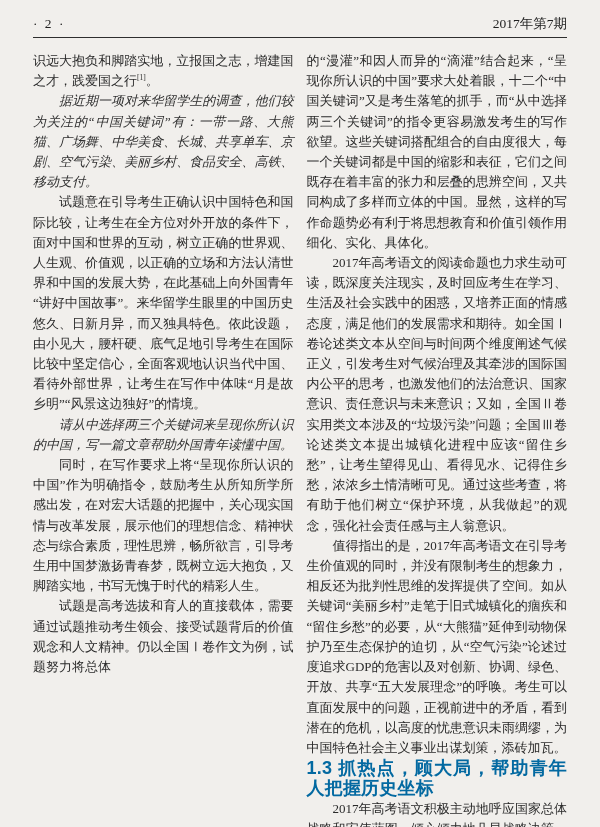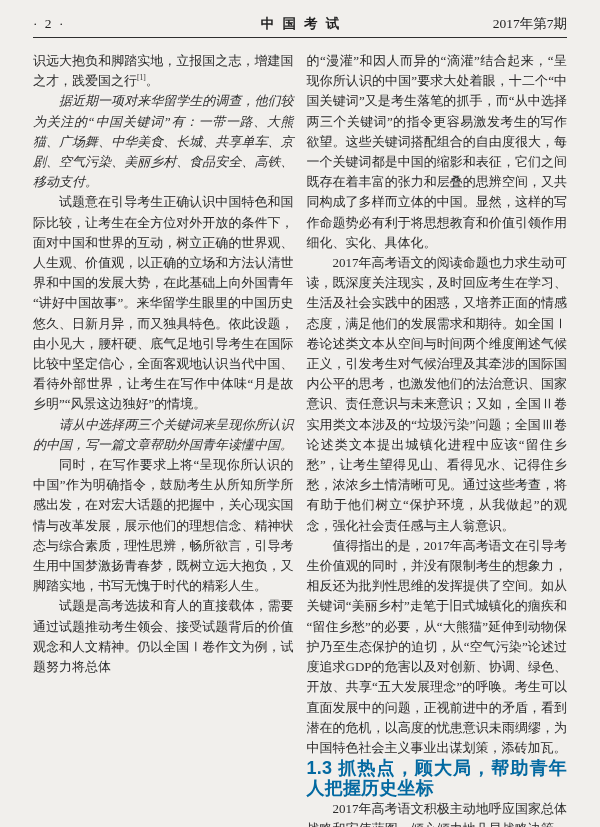--- a/index.html
+++ b/index.html
@@ -86,21 +86,20 @@
     vertical-align: super;
   }
 </style>
 </head>
 <body>
 
 <div class="page">
 
   <div class="header">
     <div class="page-num">· 2 ·</div>
-    <div class="journal-title">中国考试</div>
     <div class="issue">2017年第7期</div>
   </div>
 
   <hr class="rule">
 
   <div class="columns">
     <div class="col">
         <p class="para continuation">识远大抱负和脚踏实地，立报国之志，增建国之才，践爱国之行<sup class="fnref">[1]</sup>。</p>
         <p class="para quote">据近期一项对来华留学生的调查，他们较为关注的“中国关键词”有：一带一路、大熊猫、广场舞、中华美食、长城、共享单车、京剧、空气污染、美丽乡村、食品安全、高铁、移动支付。</p>
         <p class="para body">试题意在引导考生正确认识中国特色和国际比较，让考生在全方位对外开放的条件下，面对中国和世界的互动，树立正确的世界观、人生观、价值观，以正确的立场和方法认清世界和中国的发展大势，在此基础上向外国青年“讲好中国故事”。来华留学生眼里的中国历史悠久、日新月异，而又独具特色。依此设题，由小见大，腰杆硬、底气足地引导考生在国际比较中坚定信心，全面客观地认识当代中国、看待外部世界，让考生在写作中体味“月是故乡明”“风景这边独好”的情境。</p>

